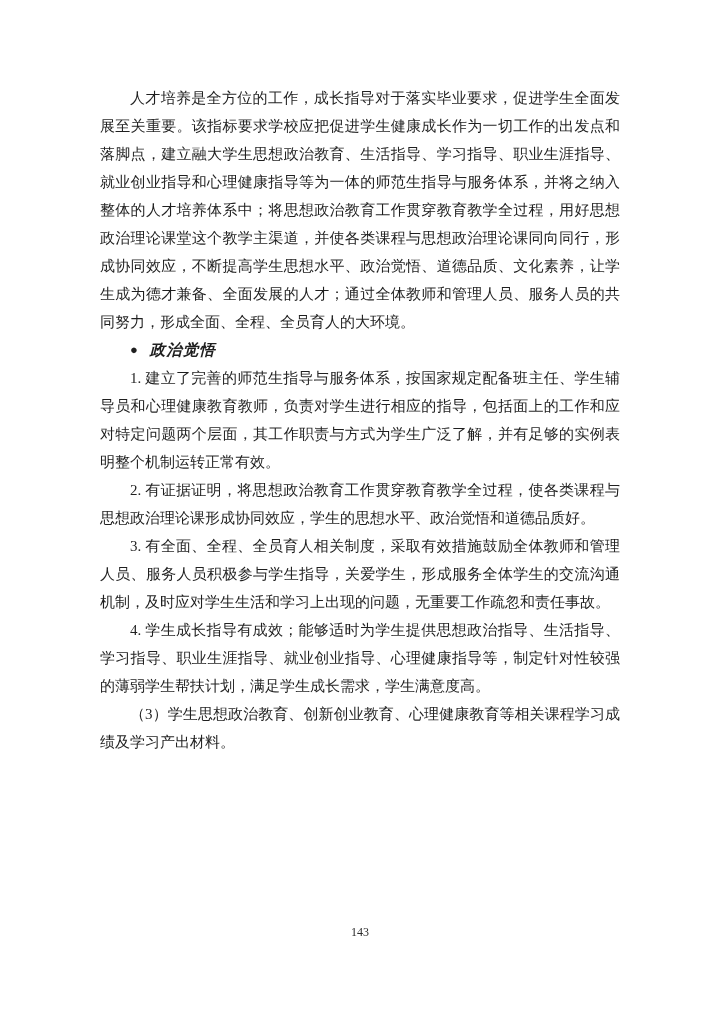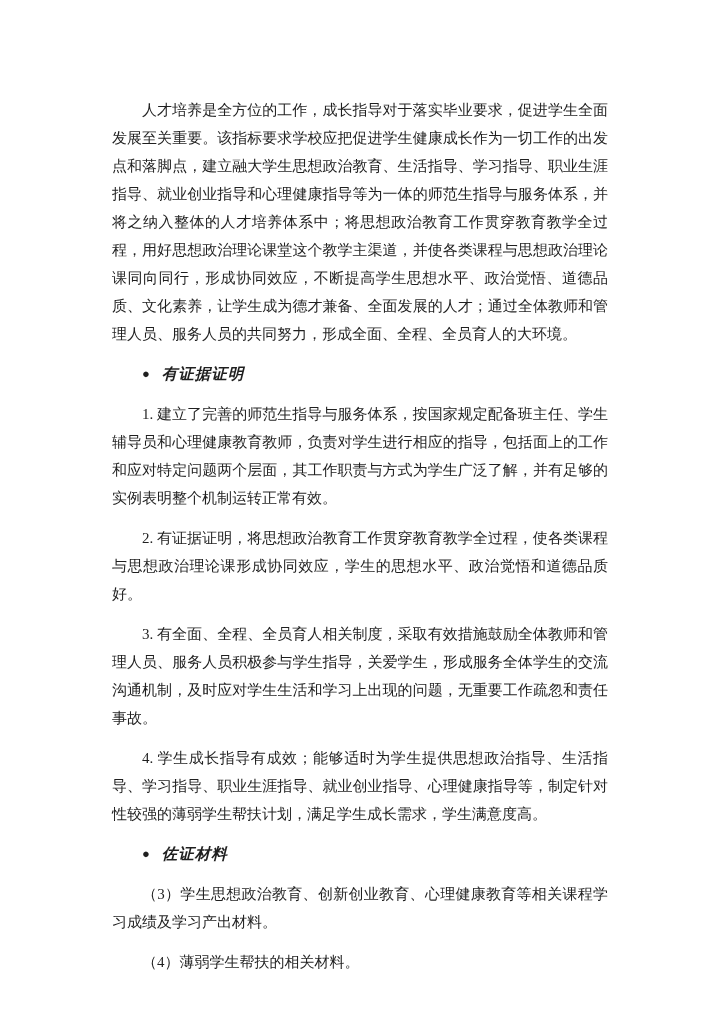--- a/index.html
+++ b/index.html
@@ -19,21 +19,21 @@
   .content {
     position: absolute;
     left: 100px;
     top: 84px;
     width: 520px;
     font-size: 15px;
     line-height: 28px;
     text-align: justify;
   }
   .content p {
-    margin: 12px;
+    margin: 0;
     padding: 0;
     text-indent: 2em;
   }
   .section-heading {
     margin: 0;
     text-indent: 2em;
     font-weight: bold;
     line-height: 28px;
     white-space: nowrap;
   }
@@ -60,30 +60,27 @@
 </style>
 </head>
 <body>
 
 <div class="page">
   <div class="content">
 
     <p>人才培养是全方位的工作，成长指导对于落实毕业要求，促进学生全面发展至关重要。该指标要求学校应把促进学生健康成长作为一切工作的出发点和落脚点，建立融大学生思想政治教育、生活指导、学习指导、职业生涯指导、就业创业指导和心理健康指导等为一体的师范生指导与服务体系，并将之纳入整体的人才培养体系中；将思想政治教育工作贯穿教育教学全过程，用好思想政治理论课堂这个教学主渠道，并使各类课程与思想政治理论课同向同行，形成协同效应，不断提高学生思想水平、政治觉悟、道德品质、文化素养，让学生成为德才兼备、全面发展的人才；通过全体教师和管理人员、服务人员的共同努力，形成全面、全程、全员育人的大环境。</p>
 
     <p class="section-heading">
-      <span class="bullet">●</span><span class="heading-text">有证据证明</span>
+      <span class="bullet">●</span><span class="heading-text">政治觉悟</span>
     </p>
 
     <p>1. 建立了完善的师范生指导与服务体系，按国家规定配备班主任、学生辅导员和心理健康教育教师，负责对学生进行相应的指导，包括面上的工作和应对特定问题两个层面，其工作职责与方式为学生广泛了解，并有足够的实例表明整个机制运转正常有效。</p>
     <p>2. 有证据证明，将思想政治教育工作贯穿教育教学全过程，使各类课程与思想政治理论课形成协同效应，学生的思想水平、政治觉悟和道德品质好。</p>
     <p>3. 有全面、全程、全员育人相关制度，采取有效措施鼓励全体教师和管理人员、服务人员积极参与学生指导，关爱学生，形成服务全体学生的交流沟通机制，及时应对学生生活和学习上出现的问题，无重要工作疏忽和责任事故。</p>
     <p>4. 学生成长指导有成效；能够适时为学生提供思想政治指导、生活指导、学习指导、职业生涯指导、就业创业指导、心理健康指导等，制定针对性较强的薄弱学生帮扶计划，满足学生成长需求，学生满意度高。</p>
 
-    <p class="section-heading">
-      <span class="bullet">●</span><span class="heading-text">佐证材料</span>
-    </p>
 
     <p>（3）学生思想政治教育、创新创业教育、心理健康教育等相关课程学习成绩及学习产出材料。</p>
-    <p>（4）薄弱学生帮扶的相关材料。</p>
 
   </div>
 
+  <div class="page-number">143</div>
 </div>
 
 </body></html>

